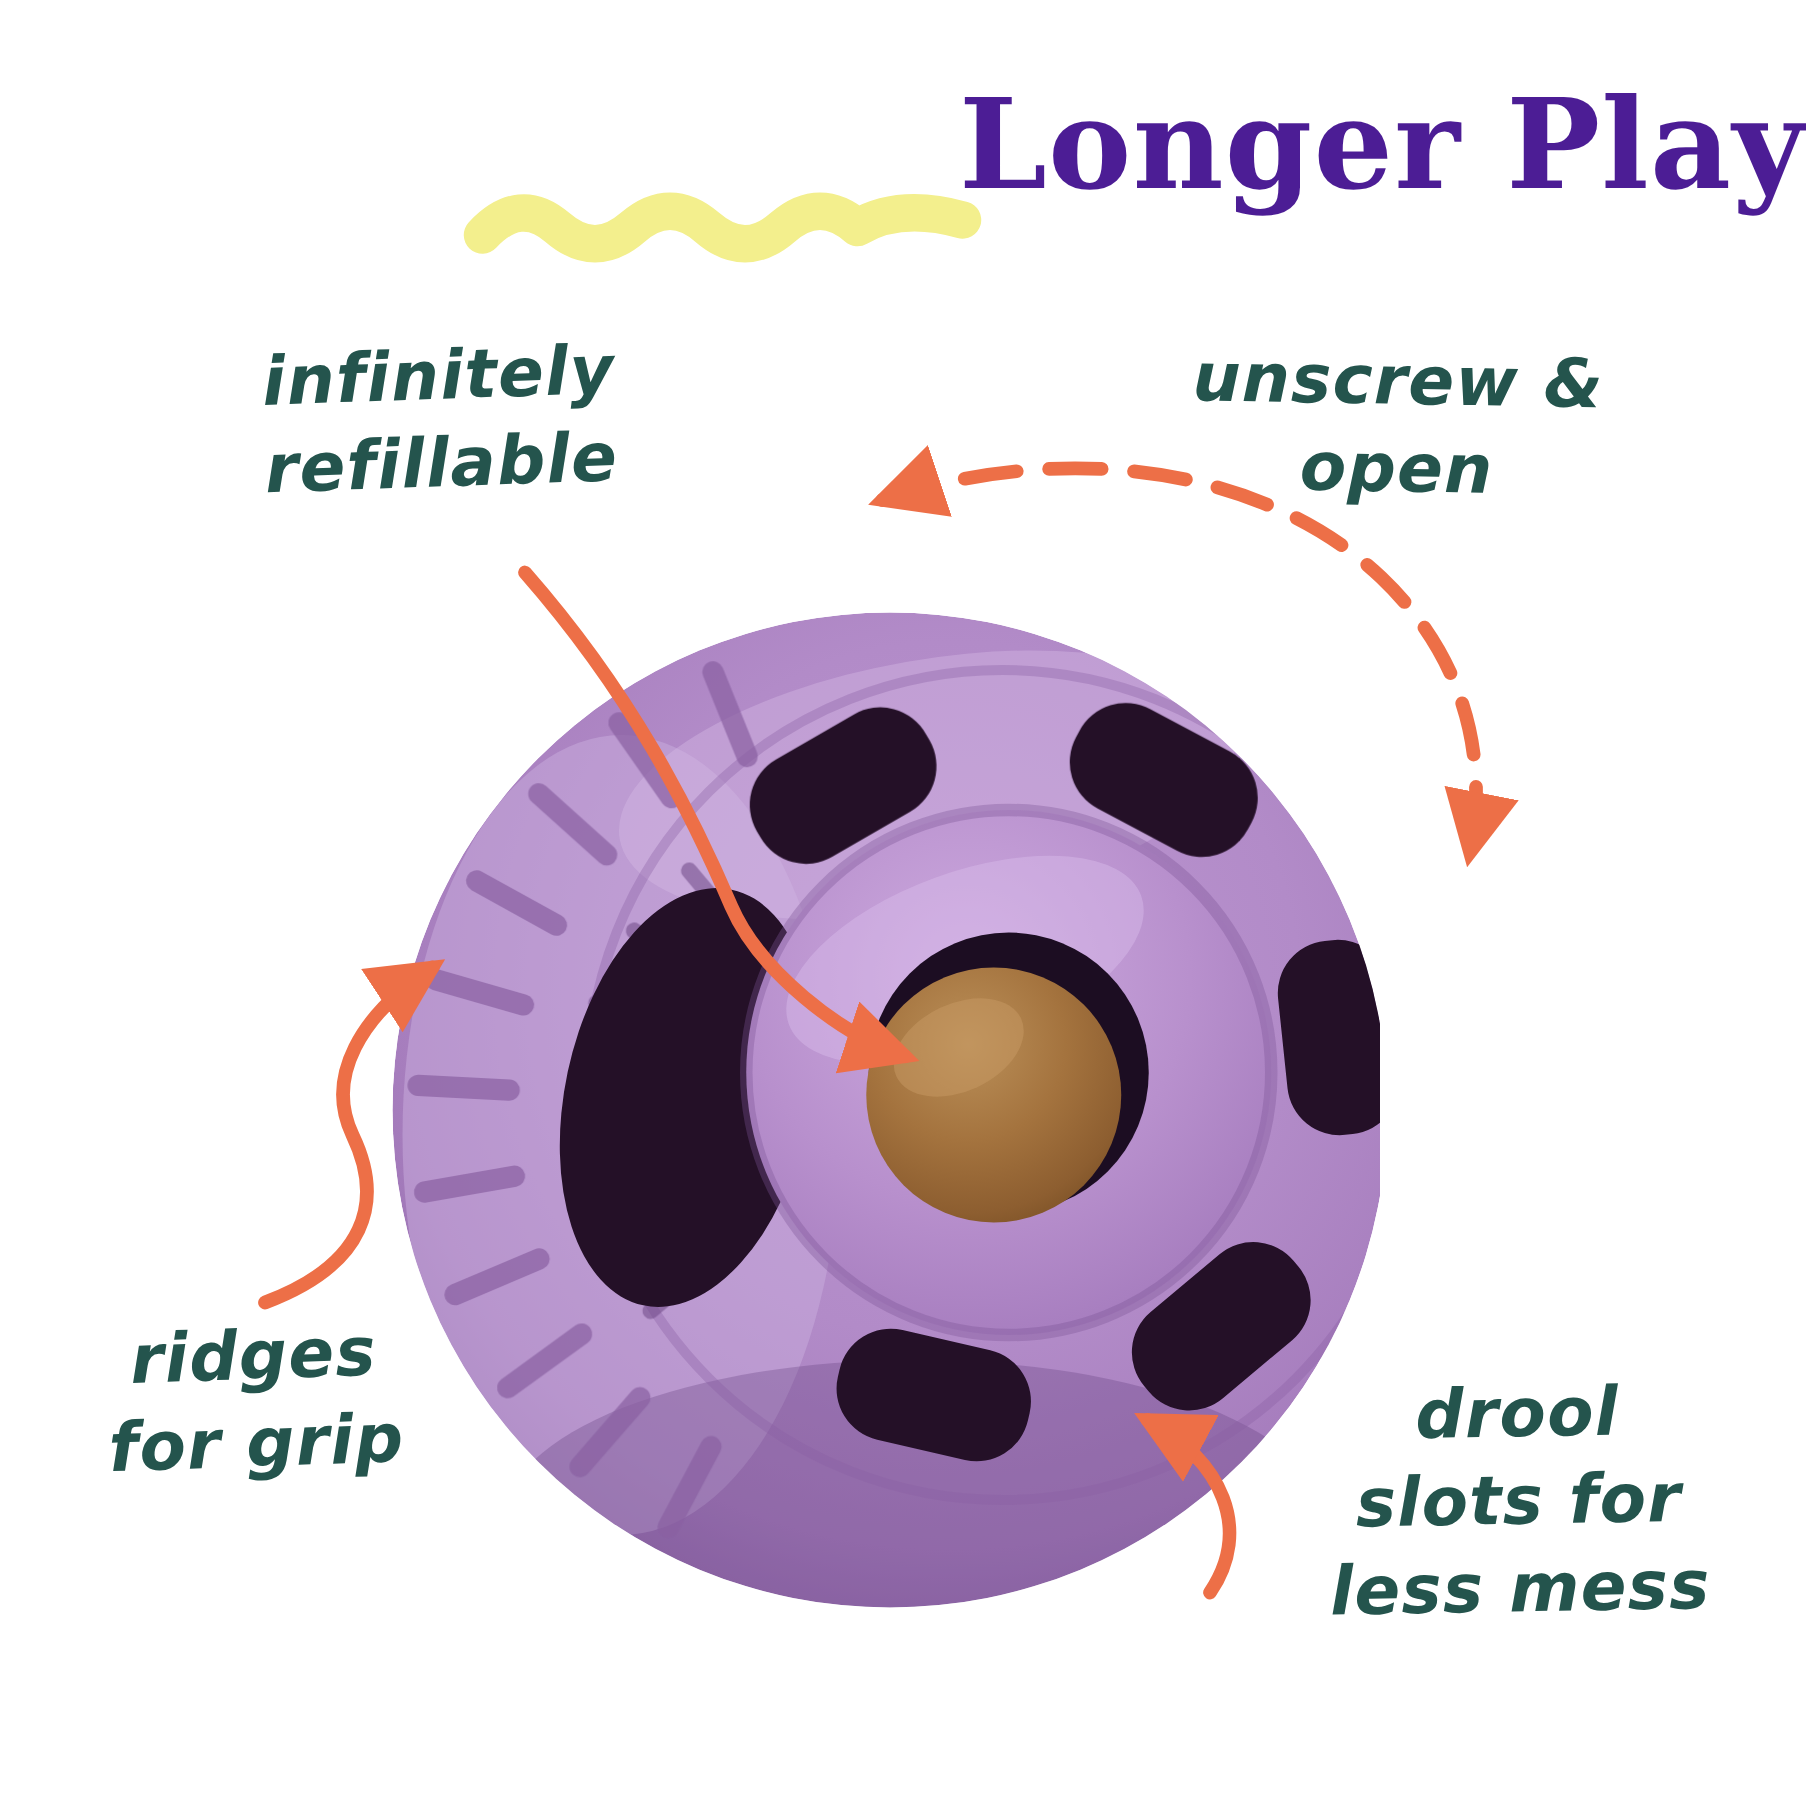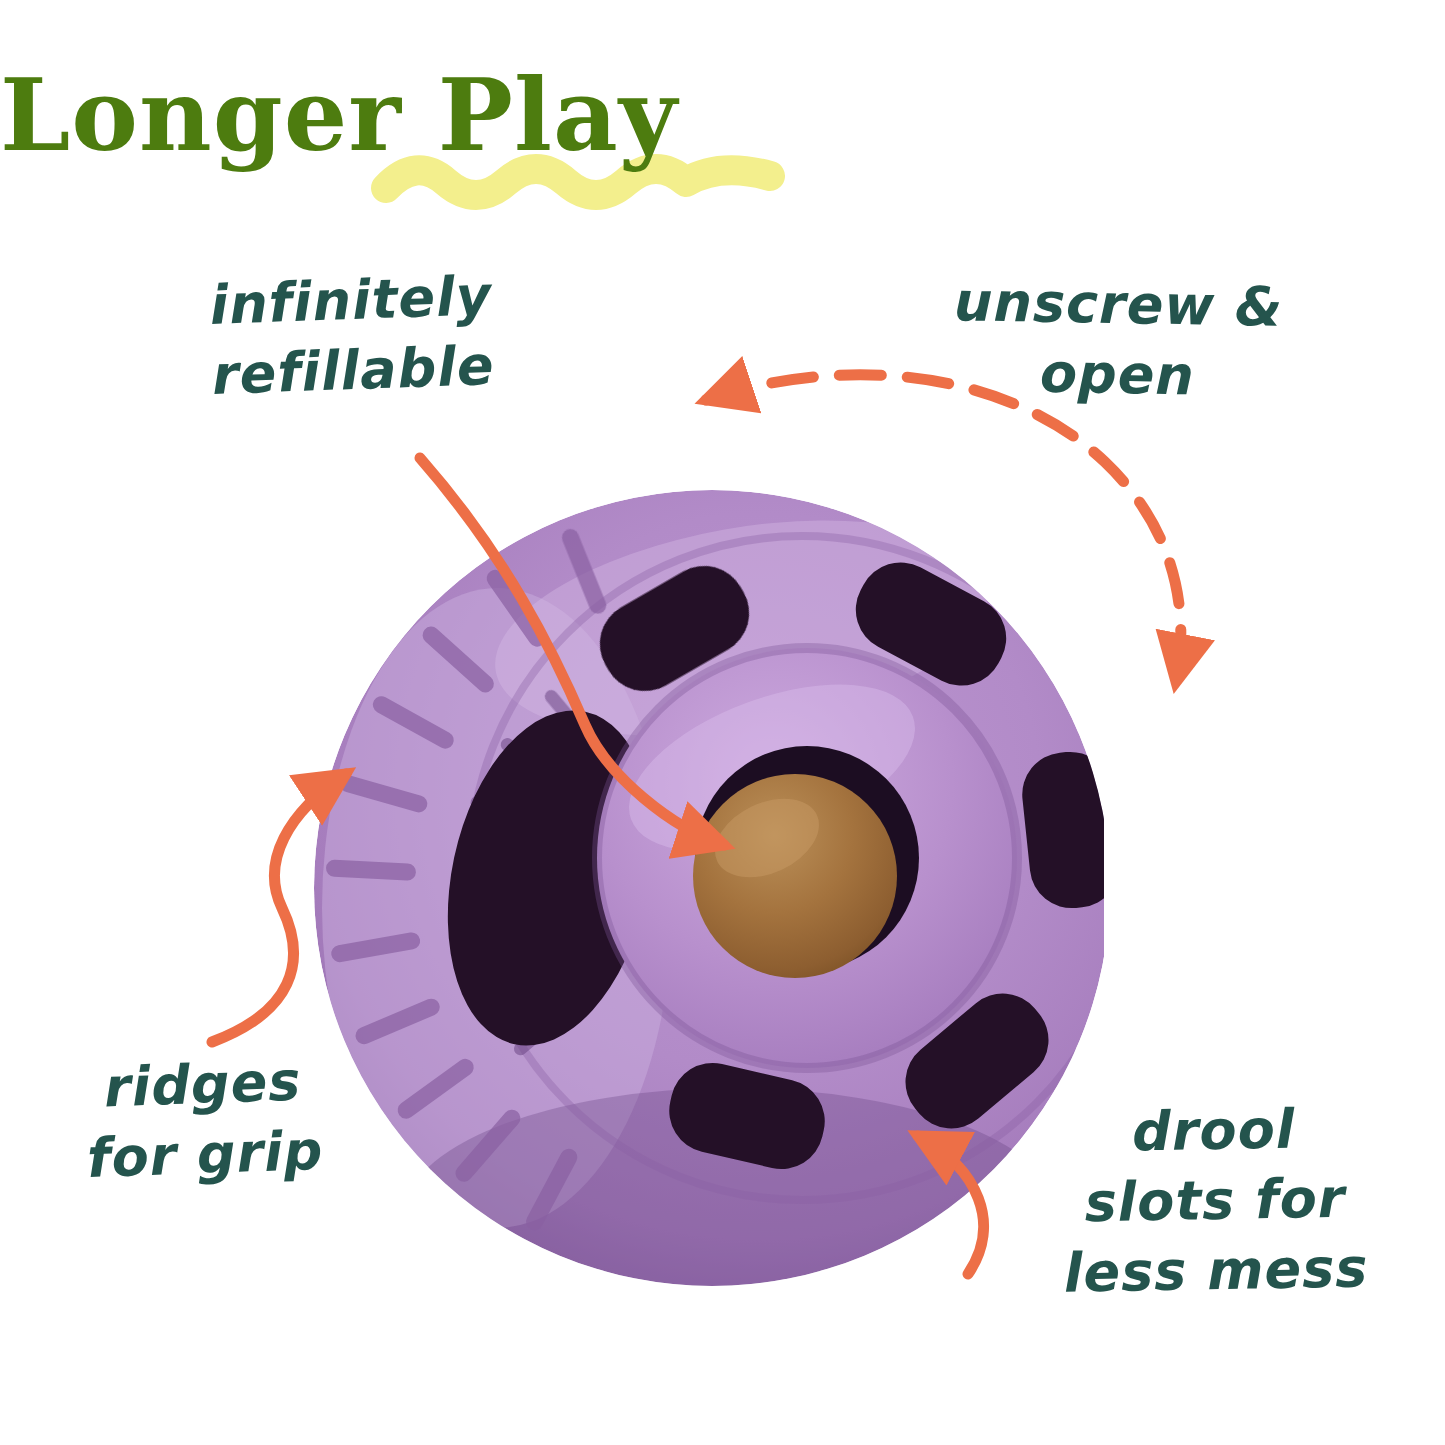--- a/index.html
+++ b/index.html
@@ -2,22 +2,22 @@
 <html><head>
 <meta charset="utf-8">
 <style>
   html,body{margin:0;padding:0;background:#ffffff;}
   .canvas{
     position:relative;width:1445px;height:1445px;background:#ffffff;
     overflow:hidden;font-family:"DejaVu Sans",sans-serif;
   }
   .title{
     position:absolute;left:0;top:58px;width:100%;margin:0;
-    text-align:left;font-family:"DejaVu Serif",serif;font-weight:700;
-    font-size:100px;line-height:1.15;color:#4d7c0f;letter-spacing:1px;z-index:4;
+    text-align:right;font-family:"DejaVu Serif",serif;font-weight:700;
+    font-size:100px;line-height:1.15;color:#4c1d95;letter-spacing:1px;z-index:4;
   }
   .squiggle{position:absolute;left:368px;top:142px;z-index:3;}
   .ball-svg{position:absolute;left:312px;top:438px;z-index:1;}
   .arrows-svg{position:absolute;left:0;top:0;z-index:5;pointer-events:none;}
   .note{
     position:absolute;z-index:6;color:#24544d;text-align:center;
     font-style:italic;font-weight:700;line-height:1.3;letter-spacing:1px;
   }
   .note-refill{left:172px;top:266px;width:360px;font-size:54px;transform:rotate(-2deg);}
   .note-unscrew{left:928px;top:270px;width:380px;font-size:54px;transform:rotate(1deg);}

